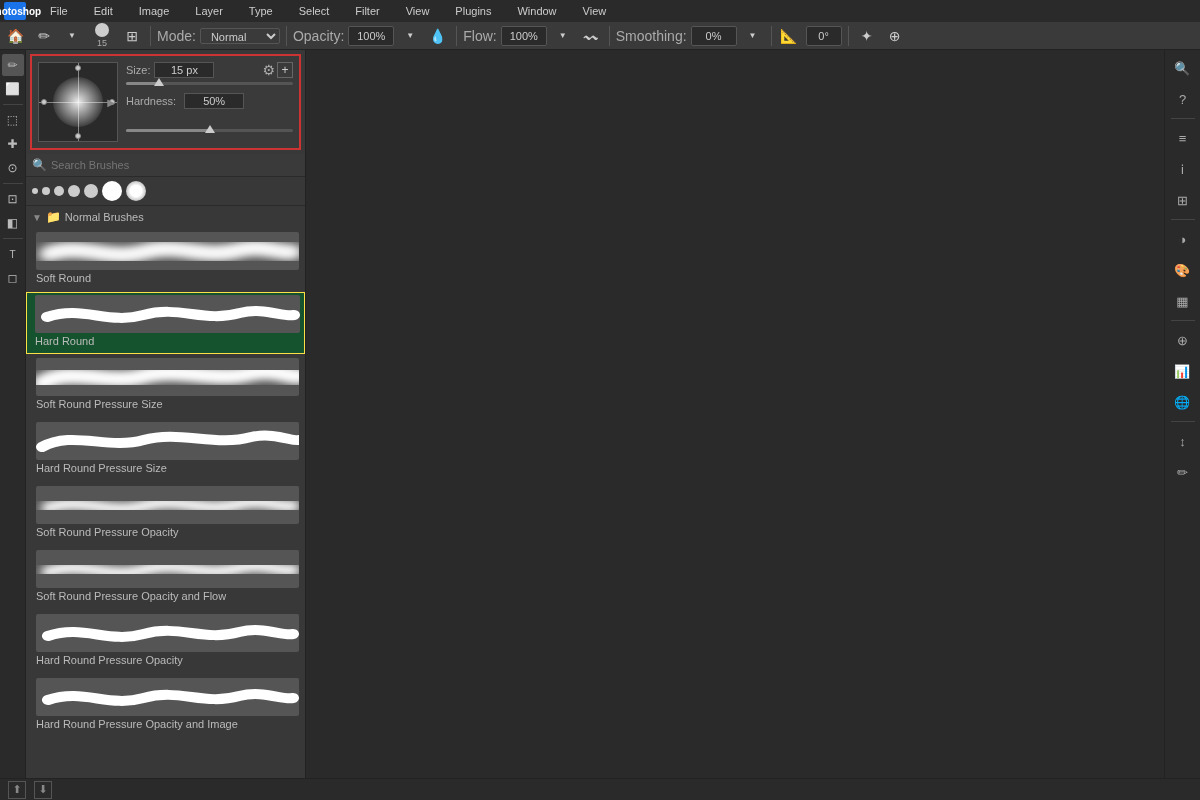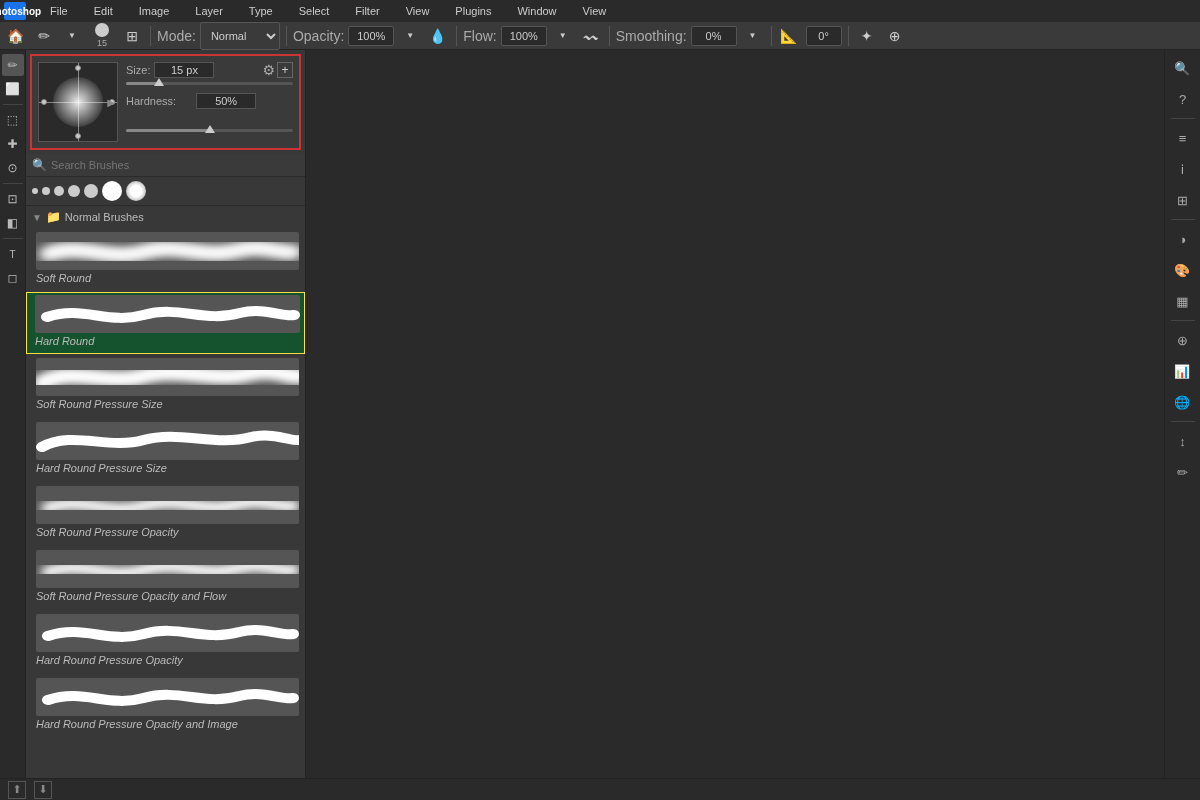--- a/index.html
+++ b/index.html
@@ -75,21 +75,21 @@
       color: #aaa;
       font-size: 14px;
     }
     .mode-dropdown {
       background: #3a3a3a;
       border: 1px solid #555;
       border-radius: 2px;
       color: #ccc;
       font-size: 11px;
       padding: 1px 6px;
-      height: 28px;
+      height: 16px;
       min-width: 80px;
       cursor: pointer;
     }
     .toolbar-number {
       background: #2a2a2a;
       border: 1px solid #555;
       border-radius: 2px;
       color: #ccc;
       font-size: 11px;
       padding: 1px 4px;
@@ -315,21 +315,20 @@
       font-size: 11px;
       cursor: pointer;
     }
     .folder-icon { color: #c8a050; font-size: 12px; }
     .chevron-icon { color: #888; font-size: 10px; }
 
     .brush-list-item {
       padding: 2px 4px 6px 8px;
       cursor: pointer;
       border: 2px solid transparent;
-      font-style: italic;
     }
     .brush-list-item.selected {
       border: 1px solid #fde047;
       background: #14532d;
     }
     .brush-stroke-preview {
       width: 100%;
       height: 38px;
       background: #555;
       border-radius: 2px;
@@ -522,21 +521,21 @@
             </div>
           </div>
 
           <div class="slider-container">
             <div class="slider-track">
               <div class="slider-fill" style="width:20%;"></div>
               <div class="slider-thumb" style="left:calc(20% - 5px);"></div>
             </div>
           </div>
 
-          <div style="display:flex;align-items:center;gap:20px;margin-top:8px;margin-bottom:20px;">
+          <div style="display:flex;align-items:center;gap:8px;margin-top:8px;margin-bottom:20px;">
             <span class="param-label">Hardness:</span>
             <input class="param-value" type="text" value="50%" style="">
           </div>
 
           <div class="slider-container">
             <div class="slider-track">
               <div class="slider-fill" style="width:50%;"></div>
               <div class="slider-thumb" style="left:calc(50% - 5px);"></div>
             </div>
           </div>

